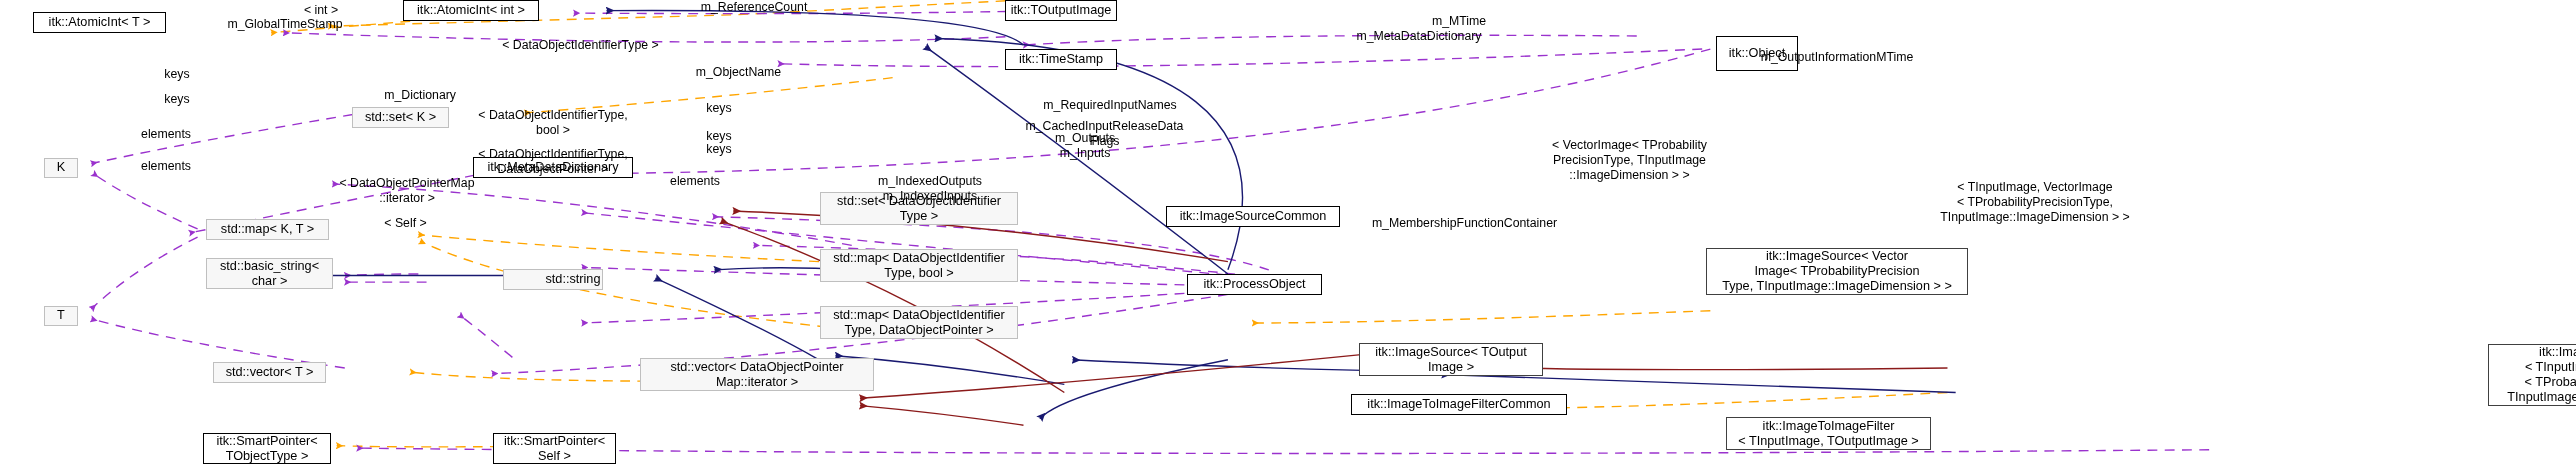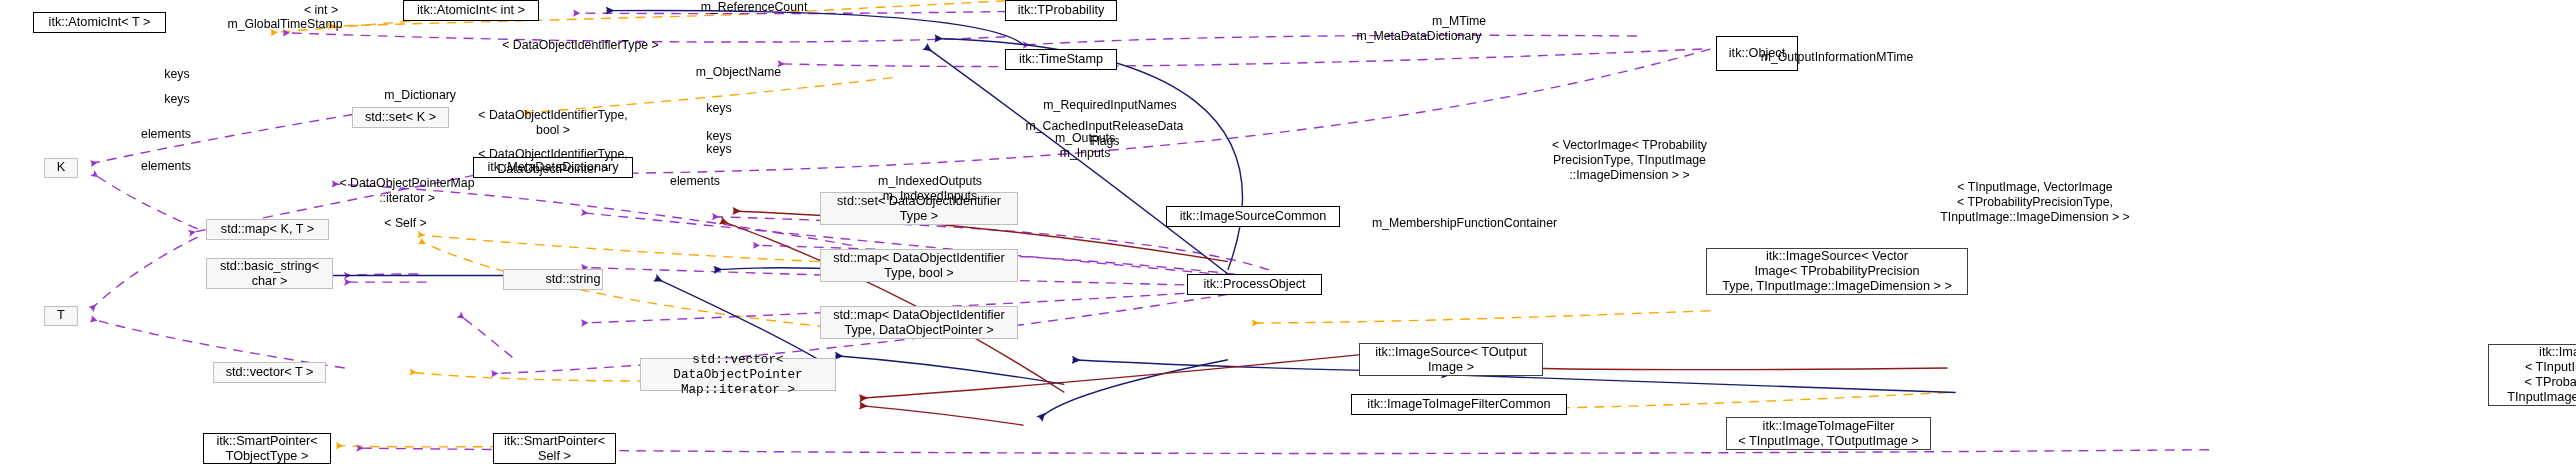--- a/index.html
+++ b/index.html
@@ -122,37 +122,37 @@
       <path d="M1500,320 Q1200,270 895,258" stroke="#8b1a1a" marker-end="url(#ah-red)"></path>
       <path d="M1300,480 Q1100,350 880,270" stroke="#8b1a1a" marker-end="url(#ah-red)"></path>
       <path d="M1700,430 Q1300,470 1050,487" stroke="#8b1a1a" marker-end="url(#ah-red)"></path>
       <path d="M1250,520 Q1150,505 1050,496" stroke="#8b1a1a" marker-end="url(#ah-red)"></path>
       <path d="M2380,450 Q2000,455 1760,448" stroke="#8b1a1a" marker-end="url(#ah-red)"></path>
     </g>
   </svg>
 
   <div class="node solid" style="left: 33px; top: 11.5px; width: 133px; height: 21px;">itk::AtomicInt&lt; T &gt;</div>
   <div class="node solid" style="left: 403px; top: 0px; width: 136px; height: 21px;">itk::AtomicInt&lt; int &gt;</div>
-  <div class="node solid" style="left: 1005px; top: 0px; width: 112px; height: 21px;">itk::TProbability</div>
+  <div class="node solid" style="left: 1005px; top: 0px; width: 112px; height: 21px;">itk::TOutputImage</div>
   <div class="node solid" style="left: 1716px; top: 36px; width: 82px; height: 35px;">itk::Object</div>
   <div class="node solid" style="left: 1005px; top: 49px; width: 112px; height: 21px;">itk::TimeStamp</div>
   <div class="node grey" style="left: 352px; top: 107px; width: 97px; height: 21px;">std::set&lt; K &gt;</div>
   <div class="node solid" style="left: 473px; top: 157px; width: 160px; height: 21px;">itk::MetaDataDictionary</div>
   <div class="node grey" style="left: 44px; top: 158px; width: 34px; height: 19.6px;">K</div>
   <div class="node grey" style="left: 206px; top: 219px; width: 123px; height: 20.5px;">std::map&lt; K, T &gt;</div>
   <div class="node grey" style="left: 206px; top: 258px; width: 127px; height: 31px;">std::basic_string&lt;
 char &gt;</div>
   <div class="node grey" style="left: 44px; top: 306px; width: 34px; height: 19.6px;">T</div>
   <div class="node grey" style="left: 503px; top: 269px; width: 100px; height: 20.5px; padding-left: 44px;">std::string</div>
   <div class="node grey" style="left: 213px; top: 362px; width: 113px; height: 20.5px;">std::vector&lt; T &gt;</div>
   <div class="node solid" style="left: 203px; top: 433px; width: 128px; height: 31px;">itk::SmartPointer&lt;
 TObjectType &gt;</div>
   <div class="node solid" style="left: 493px; top: 433px; width: 123px; height: 31px;">itk::SmartPointer&lt;
 Self &gt;</div>
-  <div class="node grey" style="left: 640px; top: 358px; width: 196px; height: 33px; font-family: Liberation Mono, monospace;">std::vector&lt; DataObjectPointer
+  <div class="node grey" style="left: 640px; top: 358px; width: 234px; height: 33px;">std::vector&lt; DataObjectPointer
 Map::iterator &gt;</div>
   <div class="node grey" style="left: 820px; top: 192px; width: 198px; height: 33px;">std::set&lt; DataObjectIdentifier
 Type &gt;</div>
   <div class="node grey" style="left: 820px; top: 249px; width: 198px; height: 33px;">std::map&lt; DataObjectIdentifier
 Type, bool &gt;</div>
   <div class="node grey" style="left: 820px; top: 306px; width: 198px; height: 33px;">std::map&lt; DataObjectIdentifier
 Type, DataObjectPointer &gt;</div>
   <div class="node solid" style="left: 1166px; top: 206px; width: 174px; height: 21px;">itk::ImageSourceCommon</div>
   <div class="node solid" style="left: 1187px; top: 274px; width: 135px; height: 21px;">itk::ProcessObject</div>
   <div class="node dark" style="left: 1359px; top: 343px; width: 184px; height: 33px;">itk::ImageSource&lt; TOutput

